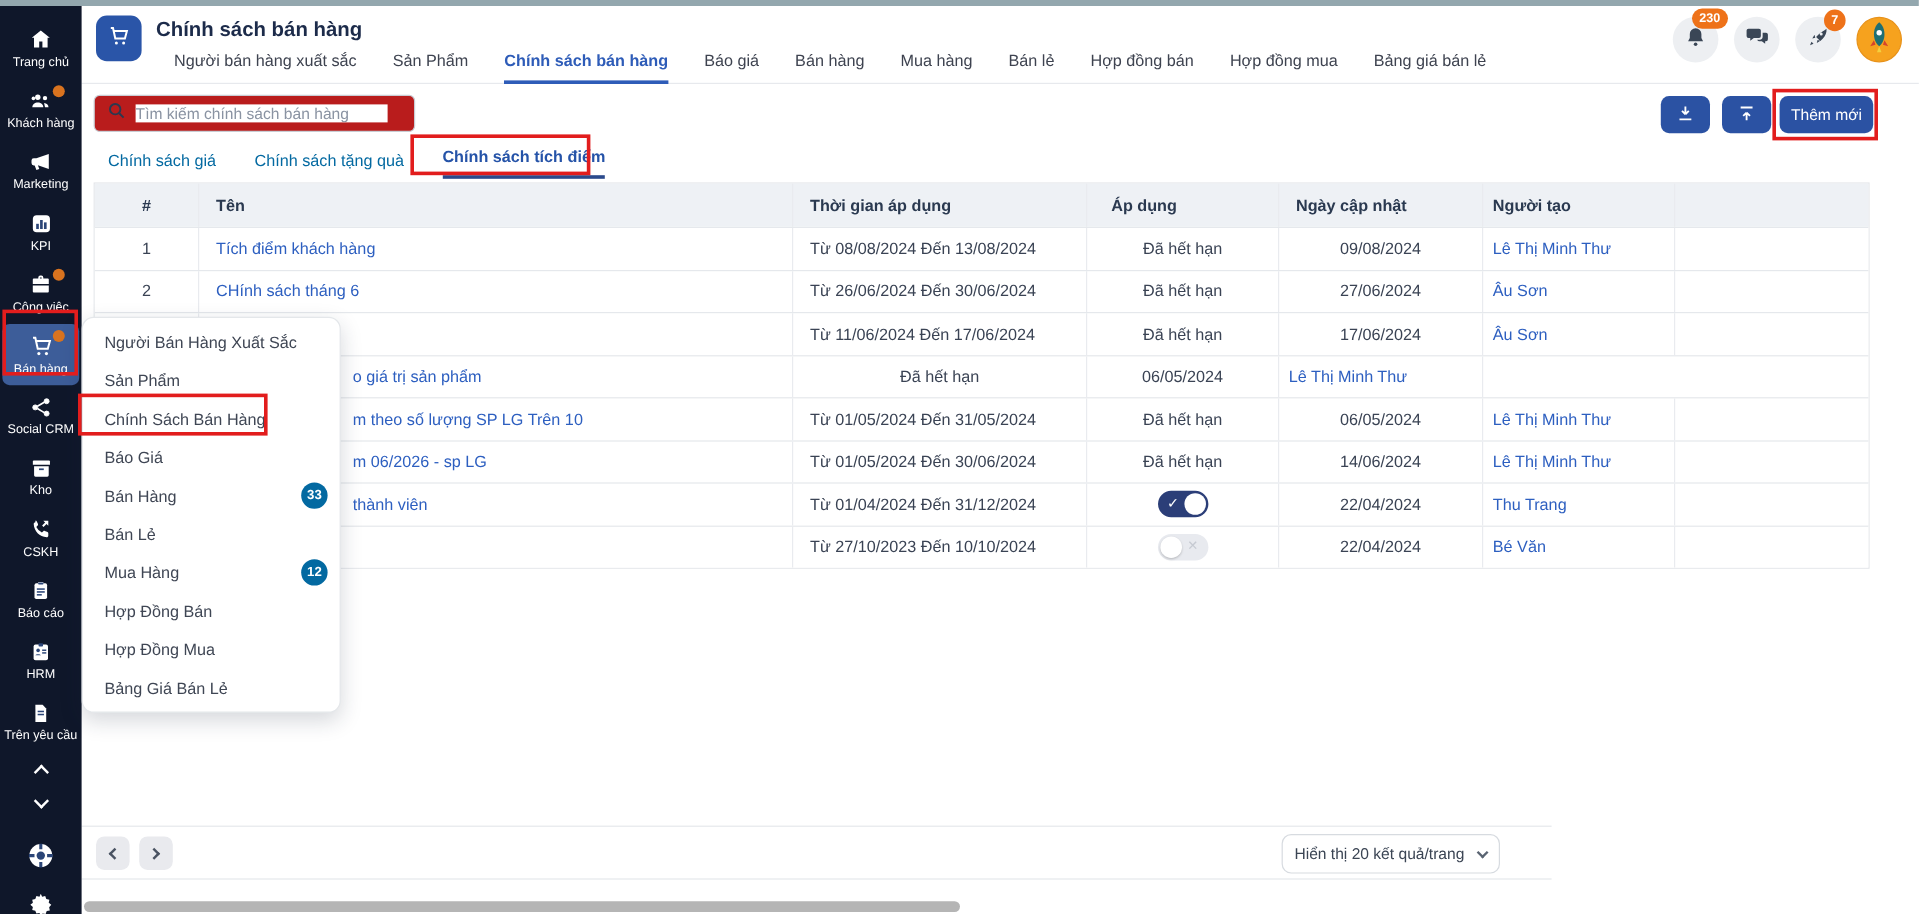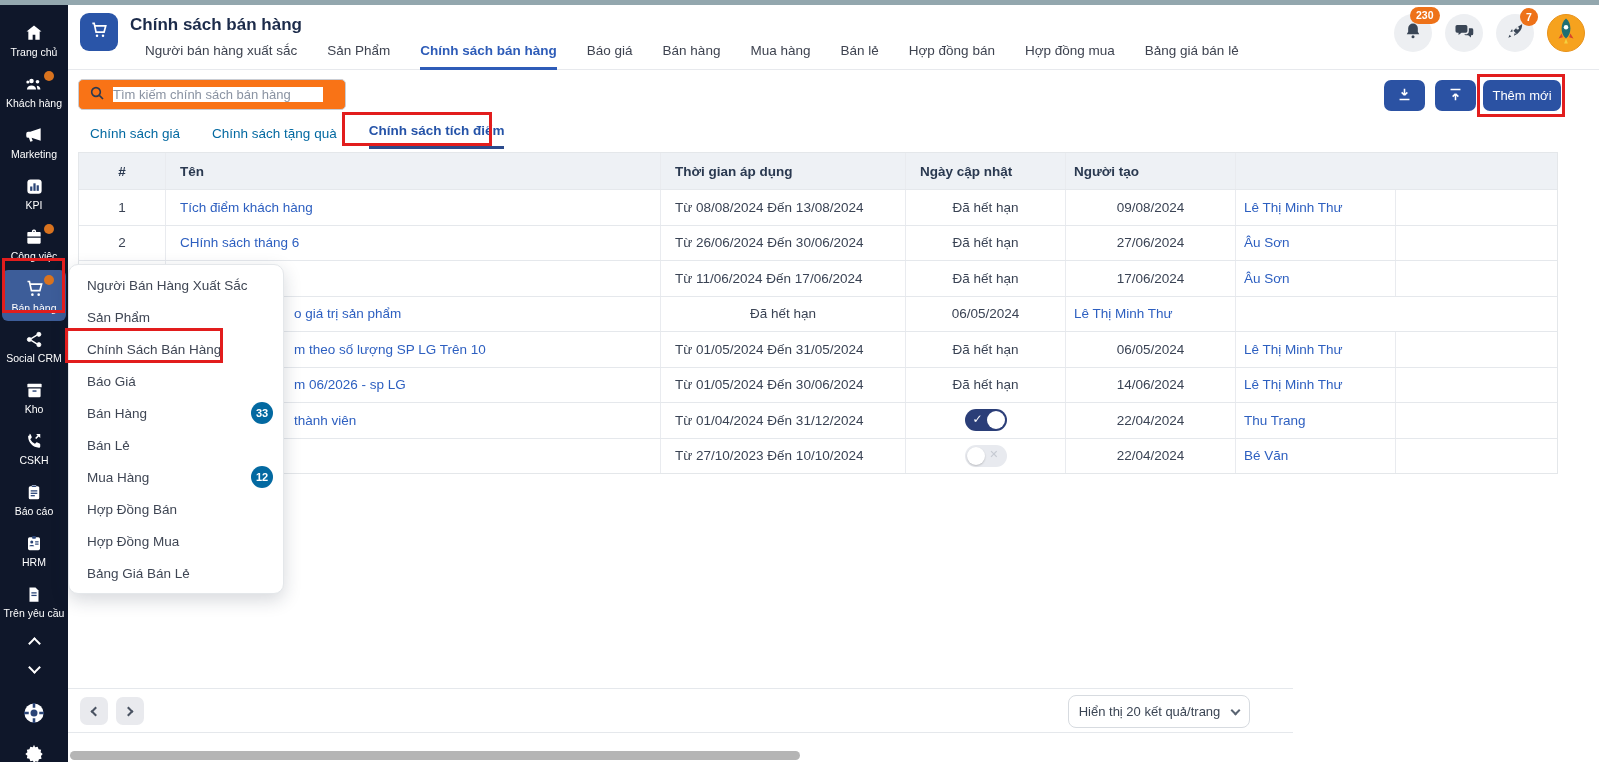--- a/index.html
+++ b/index.html
@@ -44,21 +44,21 @@
   .badge-pill { position:absolute; top:-7px; left:16px; background:#ee7219; color:#fff; font-size:10.5px;
     font-weight:bold; border-radius:10px; padding:2px 6px; line-height:1.2; }
   .badge-rnd { position:absolute; top:-6px; right:-4px; background:#ee7219; color:#fff; font-size:10.5px;
     font-weight:bold; border-radius:50%; width:18px; height:18px; display:flex; align-items:center; justify-content:center; }
   .avatar { width:38px; height:38px; border-radius:50%; background:#f6a21e; display:flex; align-items:center;
     justify-content:center; cursor:pointer; overflow:hidden; border:1px solid #e8921a;}
 
   
   .toolbar { position:relative; height:45px; }
   .searchbox { position:absolute; left:10px; top:9px; width:268px; height:31px; border:1px solid #c9cdd4;
-    border-radius:5px; display:flex; align-items:center; padding:0 10px; gap:8px; background:#f97316;}
+    border-radius:5px; display:flex; align-items:center; padding:0 10px; gap:8px; background:#b91c1c;}
   .searchbox input { border:none; outline:none; font-size:13px; color:#3b4554; width:210px;
     font-family:"Liberation Sans","DejaVu Sans",sans-serif; }
   .searchbox input::placeholder { color:#8a93a2; }
   .sqbtn { position:absolute; top:10px; width:41px; height:31px; border-radius:7px; background:#2b52a3;
     display:flex; align-items:center; justify-content:center; cursor:pointer; border:none; }
   .btn-dl { left:1316px; } .btn-ul { left:1367px; }
   .btn-add { position:absolute; left:1415px; top:10px; width:78px; height:31px; border-radius:7px;
     background:#2b52a3; color:#fff; font-size:13px; display:flex; align-items:center; justify-content:center;
     cursor:pointer; border:none; font-family:"Liberation Sans","DejaVu Sans",sans-serif; }
 
@@ -370,20 +370,21 @@
     <div class="subtab">Chính sách giá</div>
     <div class="subtab">Chính sách tặng quà</div>
     <div class="subtab active">Chính sách tích điểm</div>
   </div>
 
   <div class="tbl">
     <div class="trow thead">
       <div class="tcell c-idx">#</div>
       <div class="tcell c-name">Tên</div>
       <div class="tcell c-period">Thời gian áp dụng</div>
+      <div class="tcell c-status-h">Áp dụng</div>
       <div class="tcell c-upd-h">Ngày cập nhật</div>
       <div class="tcell c-creator">Người tạo</div>
       <div class="tcell"></div>
     </div>
 
     <div class="trow tbody-row">
       <div class="tcell c-idx">1</div>
       <div class="tcell c-name">
           <span class="linkblue">Tích điểm khách hàng</span>
         </div>

